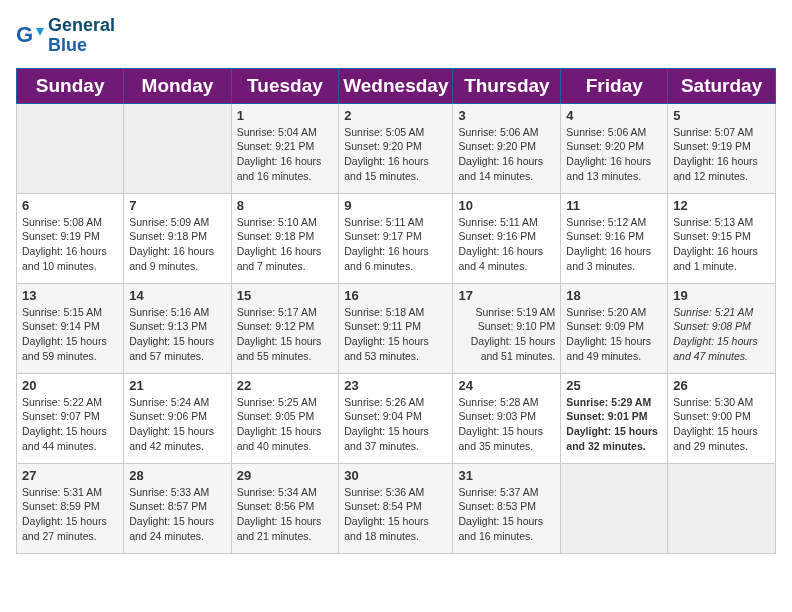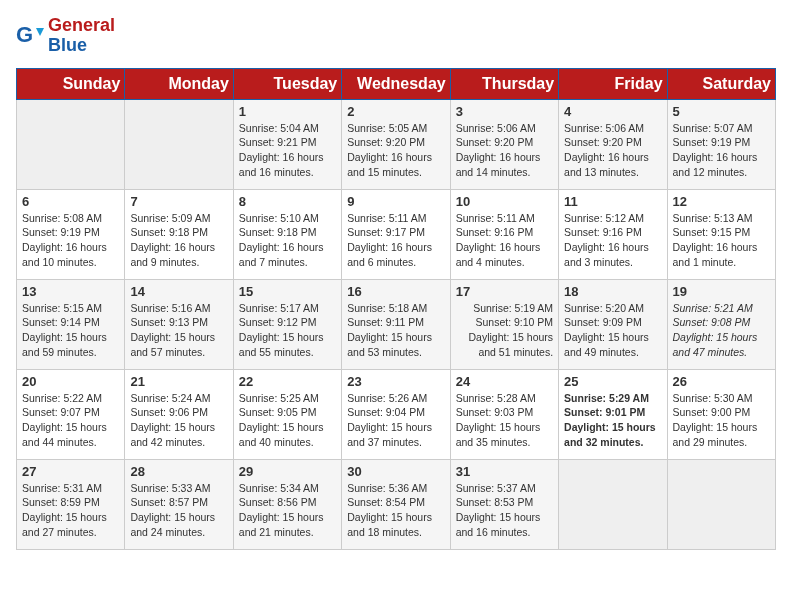--- a/index.html
+++ b/index.html
@@ -20,21 +20,21 @@
       display: flex;
       align-items: center;
     }
     .logo-text {
       display: flex;
       flex-direction: column;
       font-size: 18px;
       font-weight: bold;
       line-height: 1.1;
     }
-    .logo-general { color: #b91c1c; }
+    .logo-general { color: #0c4a6e; }
     .logo-blue { color: #1a5fa8; }
     .logo-icon {
       width: 28px;
       height: 28px;
       margin-right: 4px;
     }
     .title-block {
       text-align: right;
     }
     .month-title {
@@ -45,25 +45,25 @@
     .location {
       font-size: 15px;
       color: #555;
     }
     .calendar {
       width: 100%;
       border-collapse: collapse;
       border: 1px solid #ccc;
     }
     .calendar th {
-      background: #b91c1c;
+      background: #701a75;
       color: #fff;
-      font-size: 16px;
+      font-size: 19px;
       padding: 6px 4px;
-      text-align: right;
+      text-align: center;
       border: 1px solid #1a5fa8;
     }
     .calendar td {
       border: 1px solid #ccc;
       vertical-align: top;
       padding: 4px 5px;
       width: calc(100% / 7);
       height: 90px;
       font-size: 11px;
       color: #333;

